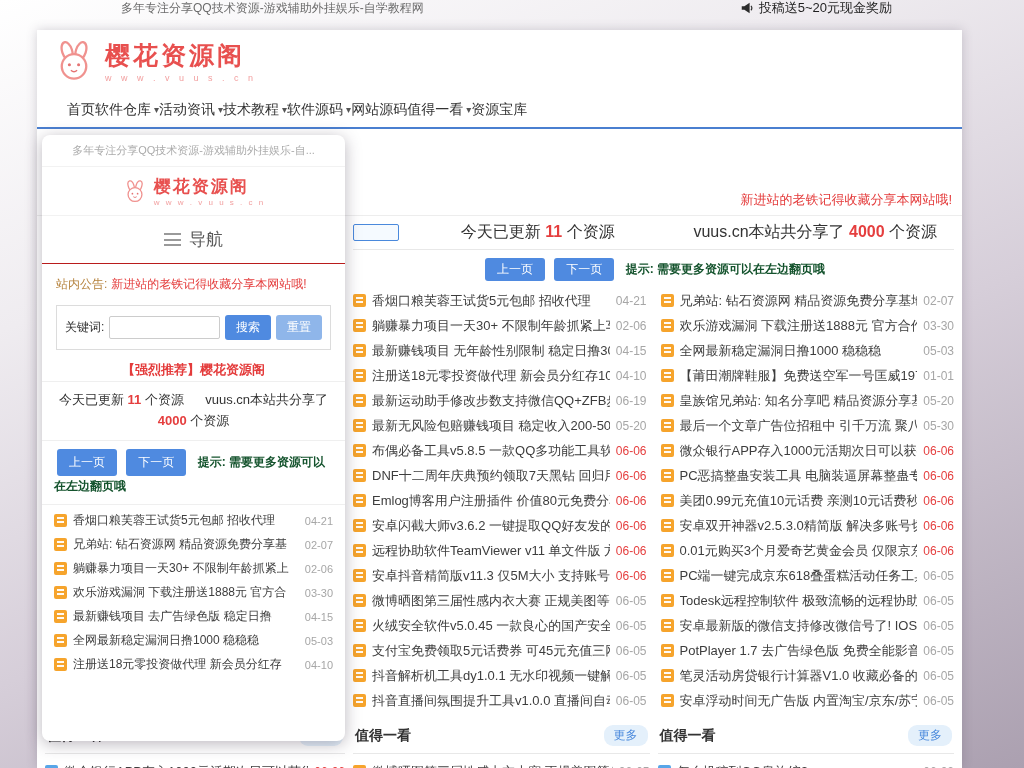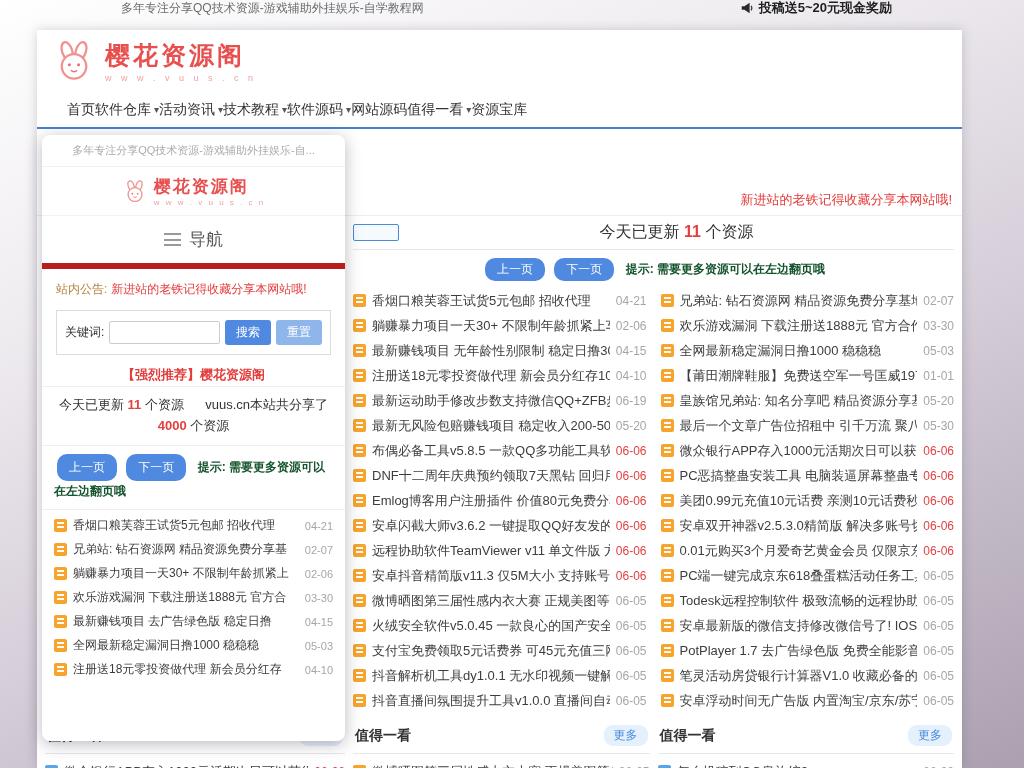--- a/index.html
+++ b/index.html
@@ -8,21 +8,21 @@
     font-family:"Liberation Sans","DejaVu Sans",sans-serif;
     background:linear-gradient(158deg,#ffffff 0%,#efecf0 28%,#d6ced9 58%,#aba0b0 100%);
     position:relative; overflow:hidden;
   }
   a { text-decoration:none; }
 
   
   .topbar { position:absolute; top:0; left:37px; width:925px; height:16px;
     display:flex; align-items:center; justify-content:space-between; padding:0 70px 0 84px; }
   .slogan { font-size:12px; color:#6b6b6b; white-space:nowrap; }
-  .notice { font-size:13px; font-weight:bold; color:#1f1f1f; display:flex; align-items:center; gap:5px; cursor:pointer; white-space:nowrap; }
+  .notice { font-size:13px; font-weight:normal; color:#1f1f1f; display:flex; align-items:center; gap:5px; cursor:pointer; white-space:nowrap; }
 
   
   .page { position:absolute; left:37px; top:30px; width:925px; height:738px; background:#fff;
     box-shadow:0 0 10px rgba(80,70,90,.25); }
   .site-header { height:62px; display:flex; align-items:center; padding-left:14px; }
   .logo { display:flex; align-items:center; gap:8px; cursor:pointer; }
   .brand { font-size:25px; font-weight:bold; color:#e8504f; letter-spacing:3px; }
   .dom { font-size:9px; color:#f2a0a0; letter-spacing:3.5px; margin-top:1px; }
 
   .nav { height:37px; border-bottom:2px solid #4a7fd0; display:flex; align-items:center; padding-left:30px; }
@@ -36,21 +36,21 @@
 
   .main-row { display:flex; padding:0 8px; }
   .col-left { width:300px; flex:none; }
   .main-right { flex:1; margin-left:8px; display:flex; flex-direction:column; min-width:0; }
   .heads-row { display:flex; align-items:center; border-bottom:1px solid #e8e8e8; padding:6px 0 6px; }
   .tab-frag { width:46px; height:17px; border:1px solid #4a89dc; border-radius:2px; background:#f5faff; flex:none; cursor:pointer; }
   .col-head { flex:1; text-align:center; font-size:16px; color:#333; white-space:nowrap; overflow:hidden; }
   .red { color:#e53e3e; font-weight:bold; }
 
   .pagination-row { text-align:center; padding:8px 0 7px; font-size:12px; }
-  .pg-btn { display:inline-block; background:#4f8ae0; color:#fff; font-size:12px; padding:3px 12px; border-radius:10px; margin:0 3px; cursor:pointer; }
+  .pg-btn { display:inline-block; background:#4f8ae0; color:#fff; font-size:12px; padding:3px 12px; border-radius:3px; margin:0 3px; cursor:pointer; }
   .pg-hint { color:#14532d; margin-left:5px;font-weight:bold; }
 
   .lists-row { display:flex; gap:14px; }
   .res-list { list-style:none; flex:1; min-width:0; }
   .res-item { display:flex; align-items:center; height:25px; font-size:13px; color:#3d3d3d; cursor:pointer; overflow:hidden; }
   .doc-icon { width:13px; height:13px; border-radius:2px; background:#f6a42c; margin-right:6px; flex:none; position:relative; }
   .doc-icon::before { content:""; position:absolute; left:3px; right:3px; top:3px; height:2px;
     background:rgba(255,255,255,.95); box-shadow:0 4px 0 rgba(255,255,255,.95); }
   .doc-icon.blue { background:#58a6e8; }
   .res-title { flex:1; white-space:nowrap; overflow:hidden; min-width:0; }
@@ -65,21 +65,21 @@
   .more-btn { background:#e4f0fb; color:#4a89dc; font-size:12px; padding:2px 10px; border-radius:9px; cursor:pointer; }
   .worth-item { margin-top:5px; }
 
   
   .panel { position:absolute; left:42px; top:135px; width:303px; height:606px; background:#fff;
     border-radius:8px; box-shadow:0 3px 16px rgba(60,50,70,.35); overflow:hidden; z-index:40; }
   .p-desc { font-size:11px; color:#ababab; text-align:center; padding:8px 12px; border-bottom:1px solid #f2f2f2; white-space:nowrap; overflow:hidden; }
   .p-logo { display:flex; align-items:center; justify-content:center; gap:6px; padding:8px 0; border-bottom:1px solid #f2f2f2; cursor:pointer; }
   .p-brand { font-size:17px; font-weight:bold; color:#e8504f; letter-spacing:2px; }
   .p-dom { font-size:8px; color:#f2a0a0; letter-spacing:2px; text-align:center; }
-  .p-nav { display:flex; align-items:center; justify-content:center; gap:8px; padding:12px 4px; border-bottom:6px solid #b91c1c; font-size:17px; color:#5a5a5a; cursor:pointer; }
+  .p-nav { display:flex; align-items:center; justify-content:center; gap:8px; padding:12px 4px; border-bottom:1px solid #b91c1c; font-size:17px; color:#5a5a5a; cursor:pointer; }
   .burger { width:17px; height:13px; border-top:2px solid #9a9a9a; border-bottom:2px solid #9a9a9a; position:relative; display:inline-block; }
   .burger::after { content:""; position:absolute; left:0; right:0; top:3.5px; height:2px; background:#9a9a9a; }
   .p-announce { padding:12px 14px 4px; font-size:12px; display:flex; white-space:nowrap; overflow:hidden; }
   .p-announce-label { color:#b5823c; flex:none; margin-right:4px; }
   .p-announce-text { color:#e43b3b; overflow:hidden; }
   .p-searchbox { margin:8px 14px 0; border:1px solid #dcdcdc; }
   .p-search-title { text-align:center; font-size:14px; font-weight:bold; color:#2b2b2b; padding:8px 0; border-bottom:1px solid #eaeaea; }
   .p-search-row { display:flex; align-items:center; gap:5px; padding:9px 8px; font-size:12px; color:#333; }
   .p-search-row label { flex:none; }
   .p-input { flex:1; min-width:0; height:23px; border:1px solid #ccc; border-radius:2px; }
@@ -183,20 +183,25 @@
   <div class="main-row">
     <div class="col-left"></div>
     <div class="main-right">
       <div class="heads-row">
         <span class="tab-frag"></span>
         <div class="col-head">
           <span>今天已更新</span>
           <span class="red">11</span>
           <span>个资源</span>
         </div>
+        <div class="col-head">
+          <span>vuus.cn本站共分享了</span>
+          <span class="red">4000</span>
+          <span>个资源</span>
+        </div>
       </div>
 
       <div class="pagination-row">
         <a class="pg-btn">上一页</a>
         <a class="pg-btn">下一页</a>
         <span class="pg-hint">提示: 需要更多资源可以在左边翻页哦</span>
       </div>
 
       <div class="lists-row">
         <ul class="res-list">

